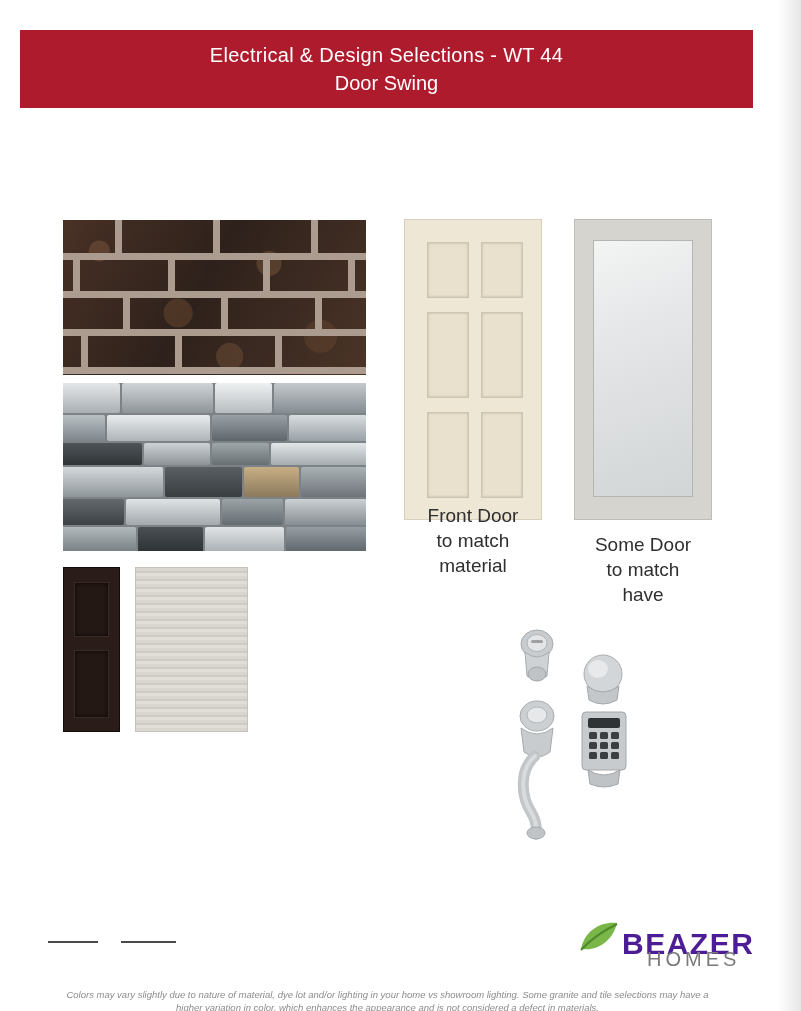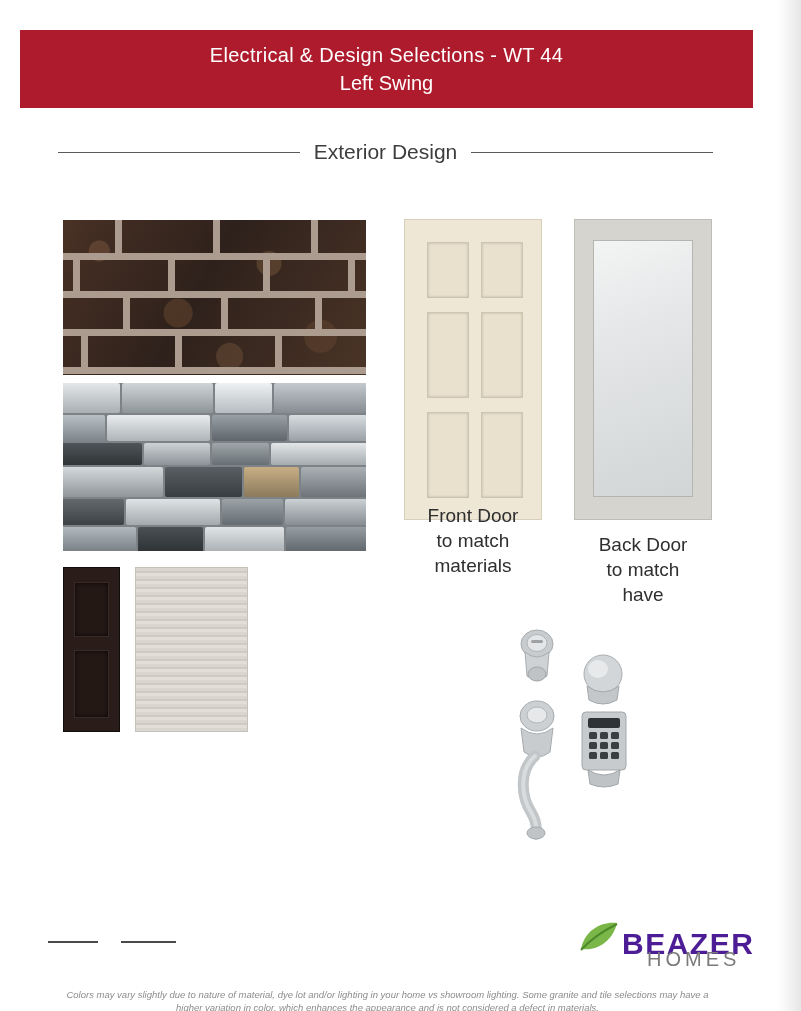--- a/index.html
+++ b/index.html
@@ -249,29 +249,24 @@
 </style>
 </head>
 <body>
 
 <div class="page">
   <div class="sheet">
 
     <div class="banner">
       <div class="banner-line1">Electrical &amp; Design Selections - WT 44</div>
       <div class="banner-line2">
-        <span>Left Swing</span>
-      </div>
-    </div>
-
-    <div class="section-title-row">
-      <div class="rule"></div>
-      <div class="section-title">Exterior Design</div>
-      <div class="rule"></div>
-    </div>
+        <span>Door Swing</span>
+      </div>
+    </div>
+
 
     <div class="brick">
       <div class="grain"></div>
       <div class="mortar-h" style="top:33px"></div>
       <div class="mortar-h" style="top:71px"></div>
       <div class="mortar-h" style="top:109px"></div>
       <div class="mortar-h" style="top:147px"></div>
       <div class="mortar-v" style="left:52px; top:0px; height:33px"></div>
       <div class="mortar-v" style="left:150px; top:0px; height:33px"></div>
       <div class="mortar-v" style="left:248px; top:0px; height:33px"></div>
@@ -337,28 +332,28 @@
       <div class="stile" style="left:22px; top:22px; width:42px; height:56px;"></div>
       <div class="stile" style="left:76px; top:22px; width:42px; height:56px;"></div>
       <div class="stile" style="left:22px; top:92px; width:42px; height:86px;"></div>
       <div class="stile" style="left:76px; top:92px; width:42px; height:86px;"></div>
       <div class="stile" style="left:22px; top:192px; width:42px; height:86px;"></div>
       <div class="stile" style="left:76px; top:192px; width:42px; height:86px;"></div>
     </div>
     <div class="door-caption">
       <div>Front Door</div>
       <div>to match</div>
-      <div>materials</div>
+      <div>material</div>
     </div>
 
     <div class="back-door">
       <div class="glass"></div>
     </div>
     <div class="door-caption2">
-      <div>Back Door</div>
+      <div>Some Door</div>
       <div>to match</div>
       <div>have</div>
     </div>
 
     <div class="hw deadbolt">
       <svg width="52" height="62" viewBox="0 0 52 62">
         <ellipse cx="26" cy="16" rx="16" ry="14" fill="#c9ccce" stroke="#a7abad"></ellipse>
         <ellipse cx="26" cy="15" rx="10" ry="8.5" fill="#e3e5e6" stroke="#b2b6b8"></ellipse>
         <rect x="20" y="12" width="12" height="3" rx="1.5" fill="#9da1a3"></rect>
         <path d="M14 24 Q26 34 38 24 L36 48 Q26 56 16 48 Z" fill="#cfd2d4" stroke="#a9adb0"></path>

